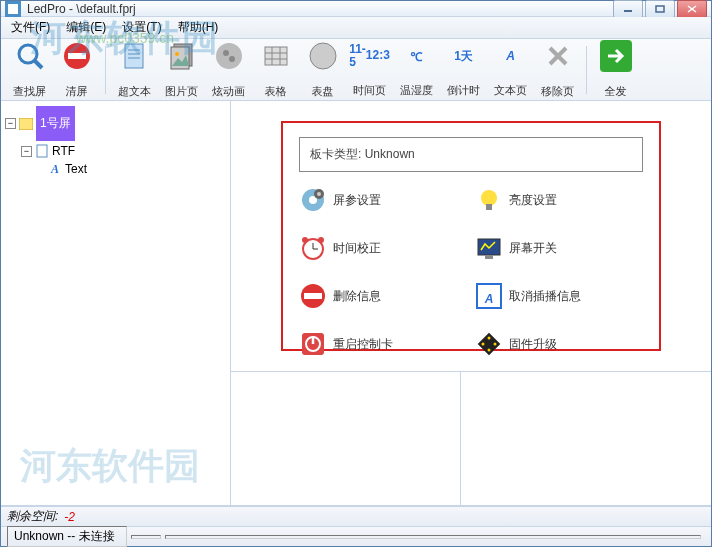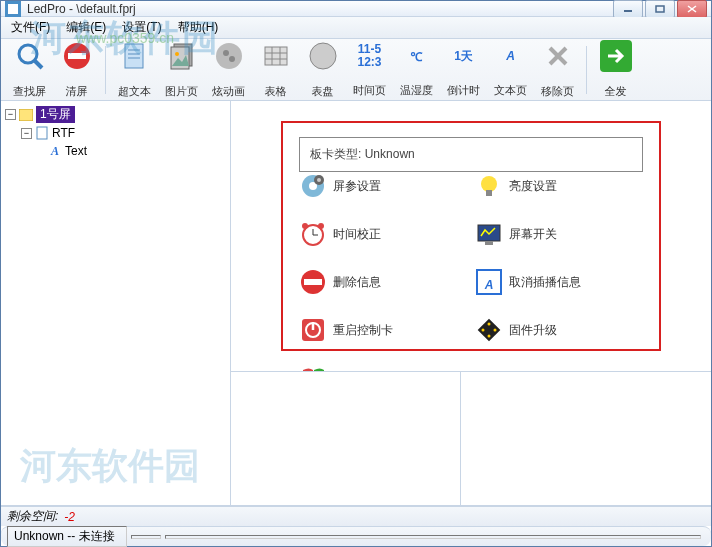--- a/index.html
+++ b/index.html
@@ -20,39 +20,39 @@
 .toolbar { height: 62px; background: linear-gradient(#f8fafc,#eef2f7); border-bottom: 1px solid #c8d5e5; display: flex; align-items: center; padding: 0 6px; gap: 2px; }
 .tbtn { width: 45px; height: 56px; display: flex; flex-direction: column; align-items: center; justify-content: center; gap: 2px; border-radius: 3px; }
 .tbtn .ticon { width: 32px; height: 32px; display: flex; align-items: center; justify-content: center; border-radius: 4px; }
 .tbtn .tlabel { font-size: 11px; color: #333; margin-top: 10px; }
 .tsep { width: 1px; height: 48px; background: #c8d5e5; margin: 0 4px; }
 
 .workarea { flex: 1; display: flex; border-bottom: 1px solid #c8d5e5; min-height: 0; }
 .tree { width: 230px; border-right: 1px solid #c8d5e5; background: #fff; padding: 4px; }
 .tree-row { display: flex; align-items: center; gap: 2px; padding: 1px 0; }
 .tree-row .exp { width: 11px; height: 11px; border: 1px solid #888; display: inline-flex; align-items: center; justify-content: center; font-size: 9px; line-height: 1; }
-.tree-row.sel .node-label { background: #4c1d95; color: #fff; padding: 0 4px; }
+.tree-row.sel .node-label { background: #8b5cf6; color: #fff; padding: 9px 4px; }
 .tree-row .node-icon { width: 16px; height: 16px; display: inline-flex; align-items: center; justify-content: center; }
 .tree-indent { display: inline-block; }
 
 .rightpanes { flex: 1; display: flex; flex-direction: column; }
 .preview-pane { flex: 1; background: #fff; display: flex; align-items: flex-start; justify-content: center; padding: 20px 18px; }
-.config-panel { width: 380px; height: 230px; border: 2px solid #d82020; padding: 14px 16px; display: flex; flex-direction: column; }
+.config-panel { width: 380px; height: 230px; border: 2px solid #d82020; padding: 14px 16px; display: flex; flex-direction: column; gap: 14px; }
 .card-type-box { border: 1px solid #888; padding: 8px 10px; color: #444; }
 .icon-grid { display: grid; grid-template-columns: repeat(2, 1fr); gap: 20px 8px; }
 .gbtn { display: flex; align-items: center; gap: 6px; }
 .gbtn .gicon { width: 28px; height: 28px; display: flex; align-items: center; justify-content: center; }
 .gbtn .glabel { color: #333; }
 
 .bottom-pane { height: 150px; background: #fff; border-top: 1px solid #c8d5e5; }
 .bottom-pane .prop-area { width: 230px; height: 100%; border-right: 1px solid #c8d5e5; }
 
 .statusbar1 { height: 20px; background: linear-gradient(#f4f7fb,#e7edf5); border-top: 1px solid #c8d5e5; display: flex; align-items: center; padding: 0 6px; font-style: italic; }
 .statusbar1 .neg { color: #d00; margin-left: 6px; }
-.statusbar2 { height: 20px; background: linear-gradient(#f4f7fb,#e7edf5); border-top: 1px solid #c8d5e5; display: flex; align-items: center; padding: 0 6px; border-radius: 8px; }
+.statusbar2 { height: 20px; background: linear-gradient(#f4f7fb,#e7edf5); border-top: 1px solid #c8d5e5; display: flex; align-items: center; padding: 0 6px; }
 .statusbar2 .cell { border: 1px inset #ccc; padding: 1px 6px; margin-right: 4px; min-width: 120px; }
 
 .watermark { position: absolute; top: 14px; left: 30px; font-size: 36px; font-weight: bold; color: rgba(70,150,200,0.35); pointer-events: none; letter-spacing: 2px; z-index: 100; }
 .watermark2 { position: absolute; top: 30px; left: 76px; font-size: 14px; color: rgba(100,180,100,0.5); pointer-events: none; z-index: 100; }
 .watermark3 { position: absolute; bottom: 56px; left: 20px; font-size: 36px; font-weight: bold; color: rgba(70,150,200,0.25); pointer-events: none; z-index: 100; }
 
 svg { display: block; }
 </style>
 </head>
 <body>
@@ -160,21 +160,21 @@
     </div>
     <div class="tbtn">
       <div class="ticon">
           <svg width="32" height="32">
             <circle cx="16" cy="16" r="13" fill="#ccc" stroke="#888"></circle>
           </svg>
         </div>
       <span class="tlabel">表盘</span>
     </div>
     <div class="tbtn">
-      <div class="ticon" style="flex-direction:column;font-size:12px;font-weight:bold;color:#2a6fd6;line-height:1.1;">
+      <div class="ticon" style="font-size:12px;font-weight:bold;color:#2a6fd6;line-height:1.1;">
           <span>11-5</span>
           <span>12:3</span>
         </div>
       <span class="tlabel">时间页</span>
     </div>
     <div class="tbtn">
       <div class="ticon" style="font-size:18px;font-weight:bold;color:#2a6fd6;">
           <span>℃</span>
         </div>
       <span class="tlabel">温湿度</span>

